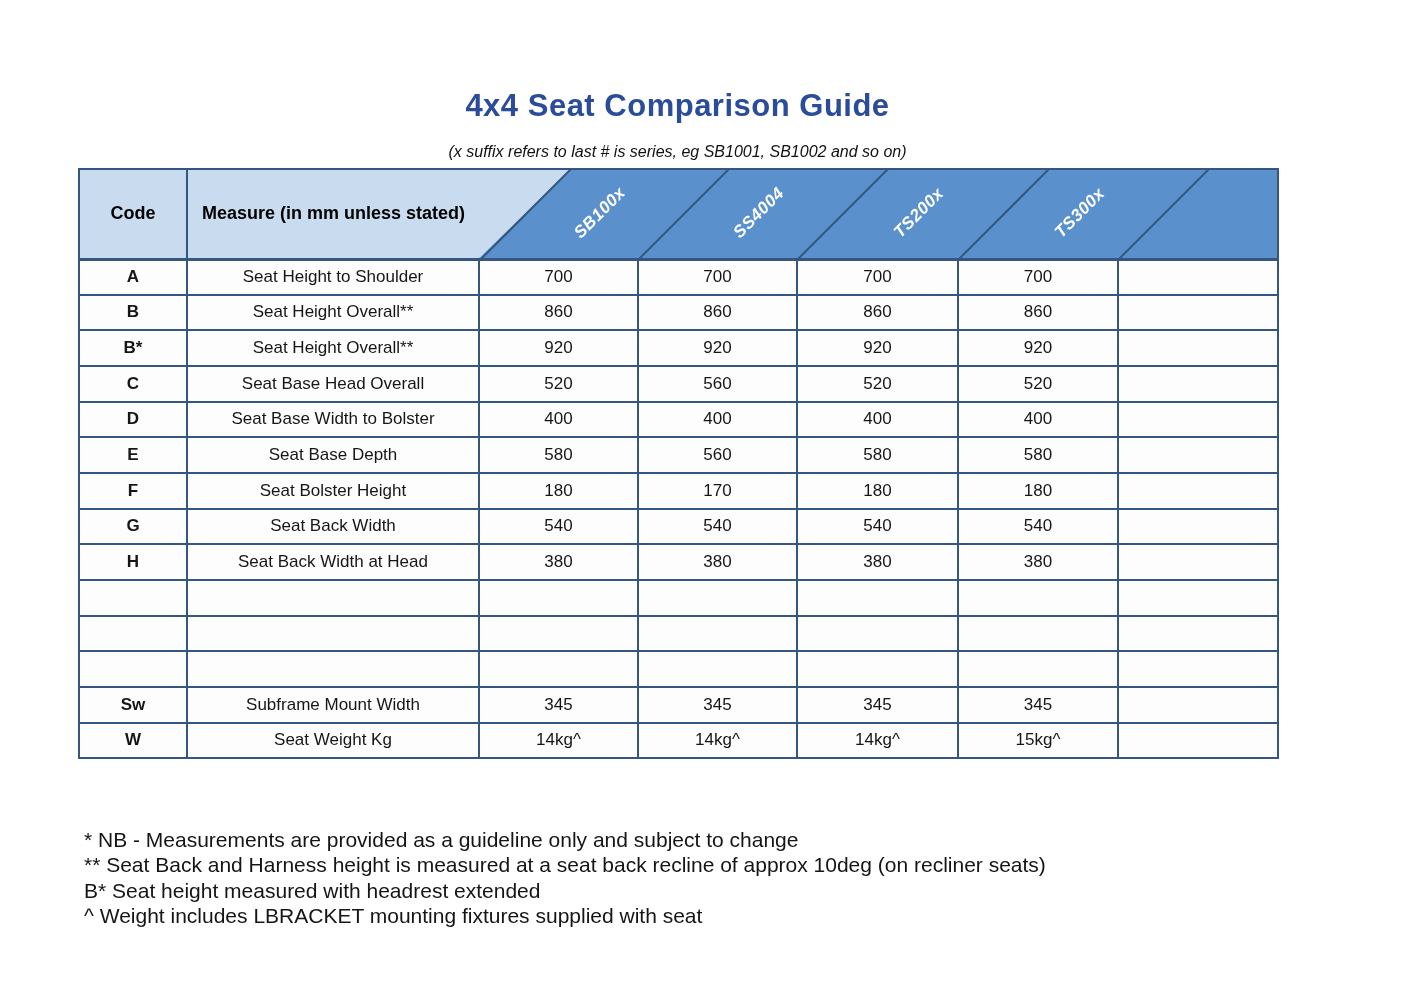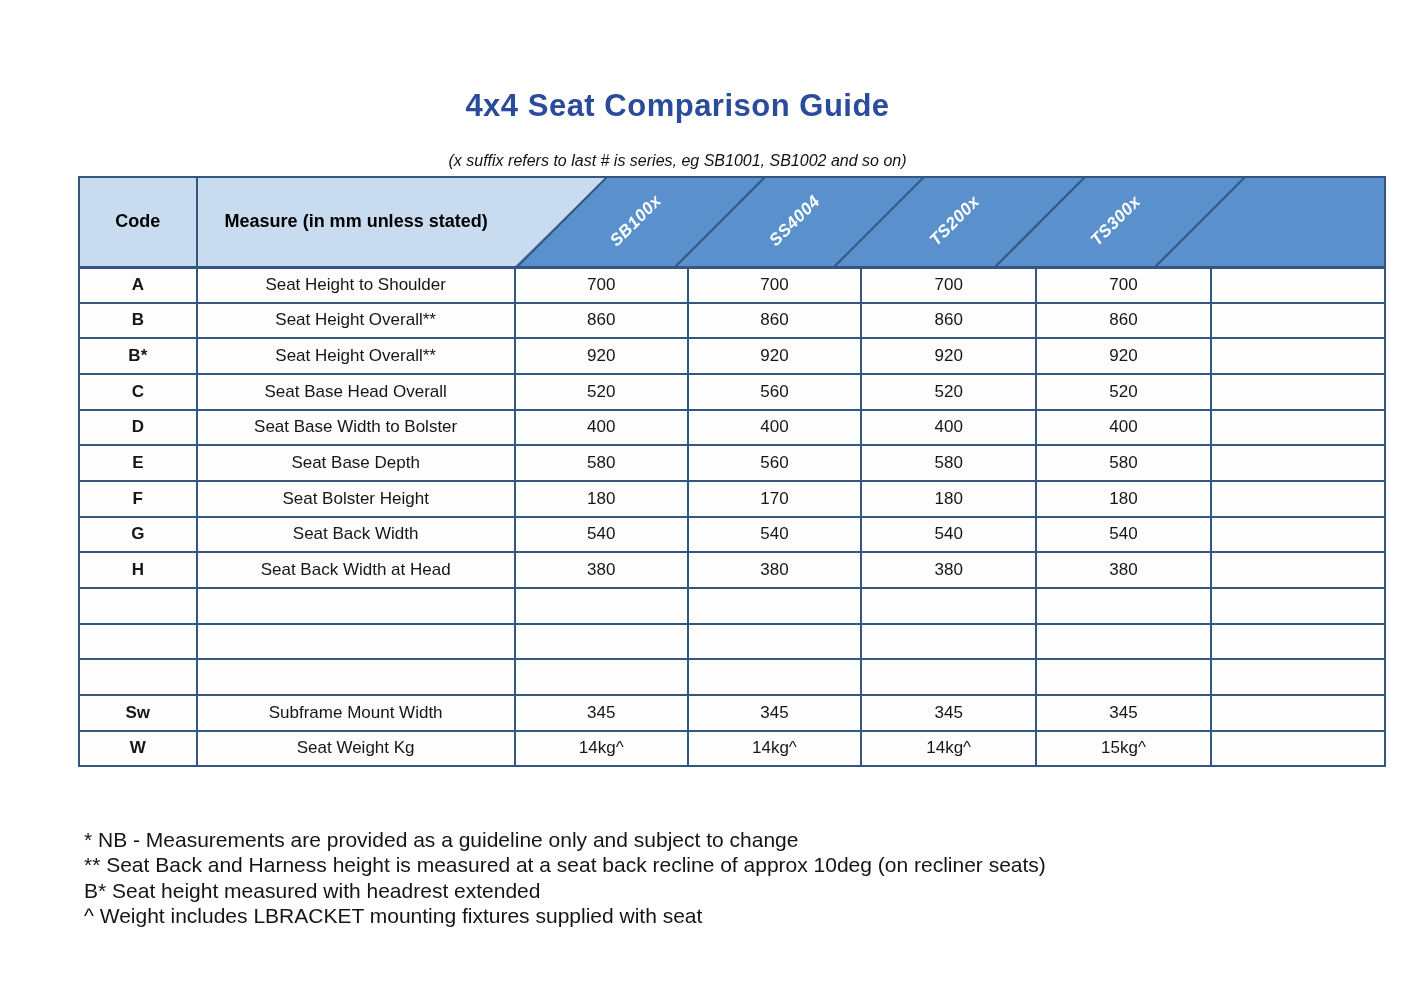--- a/index.html
+++ b/index.html
@@ -15,23 +15,23 @@
     width:1414px;height:1000px;position:relative;overflow:hidden;
     font-family:"Liberation Sans",sans-serif;color:var(--text);
   }
   .page-title{
     position:absolute;left:78px;top:88px;width:1199px;
     text-align:center;font-size:31px;font-weight:bold;color:var(--title);
     letter-spacing:.5px;
   }
   .page-subtitle{
     position:absolute;left:78px;top:143px;width:1199px;
-    text-align:center;font-size:16px;font-style:italic;color:#111;margin-top:9px;
-  }
-  .tablewrap{position:absolute;left:78px;top:168px;width:1308px;margin-top:8px;}
+    text-align:center;font-size:16px;font-style:italic;color:#111;
+  }
+  .tablewrap{position:absolute;left:78px;top:168px;width:1199px;}
   table{width:100%;border-collapse:collapse;table-layout:fixed;background:#fdfdfe;}
   th,td{border:2px solid var(--border);font-size:17px;vertical-align:middle;}
   table{border:2px solid var(--border);}
   thead th{height:90px;background:var(--light);font-weight:bold;color:#000;border-bottom:3px solid var(--border);}
   th.code-h{font-size:18px;}
   th.measure-h{border-right:0;font-size:18px;}
   th.band{background:var(--blue);border-left:0;padding:0;position:relative;overflow:hidden;}
   .band-inner{position:absolute;inset:0;}
   .lightwedge{
     position:absolute;left:0;top:0;width:91px;height:100%;

